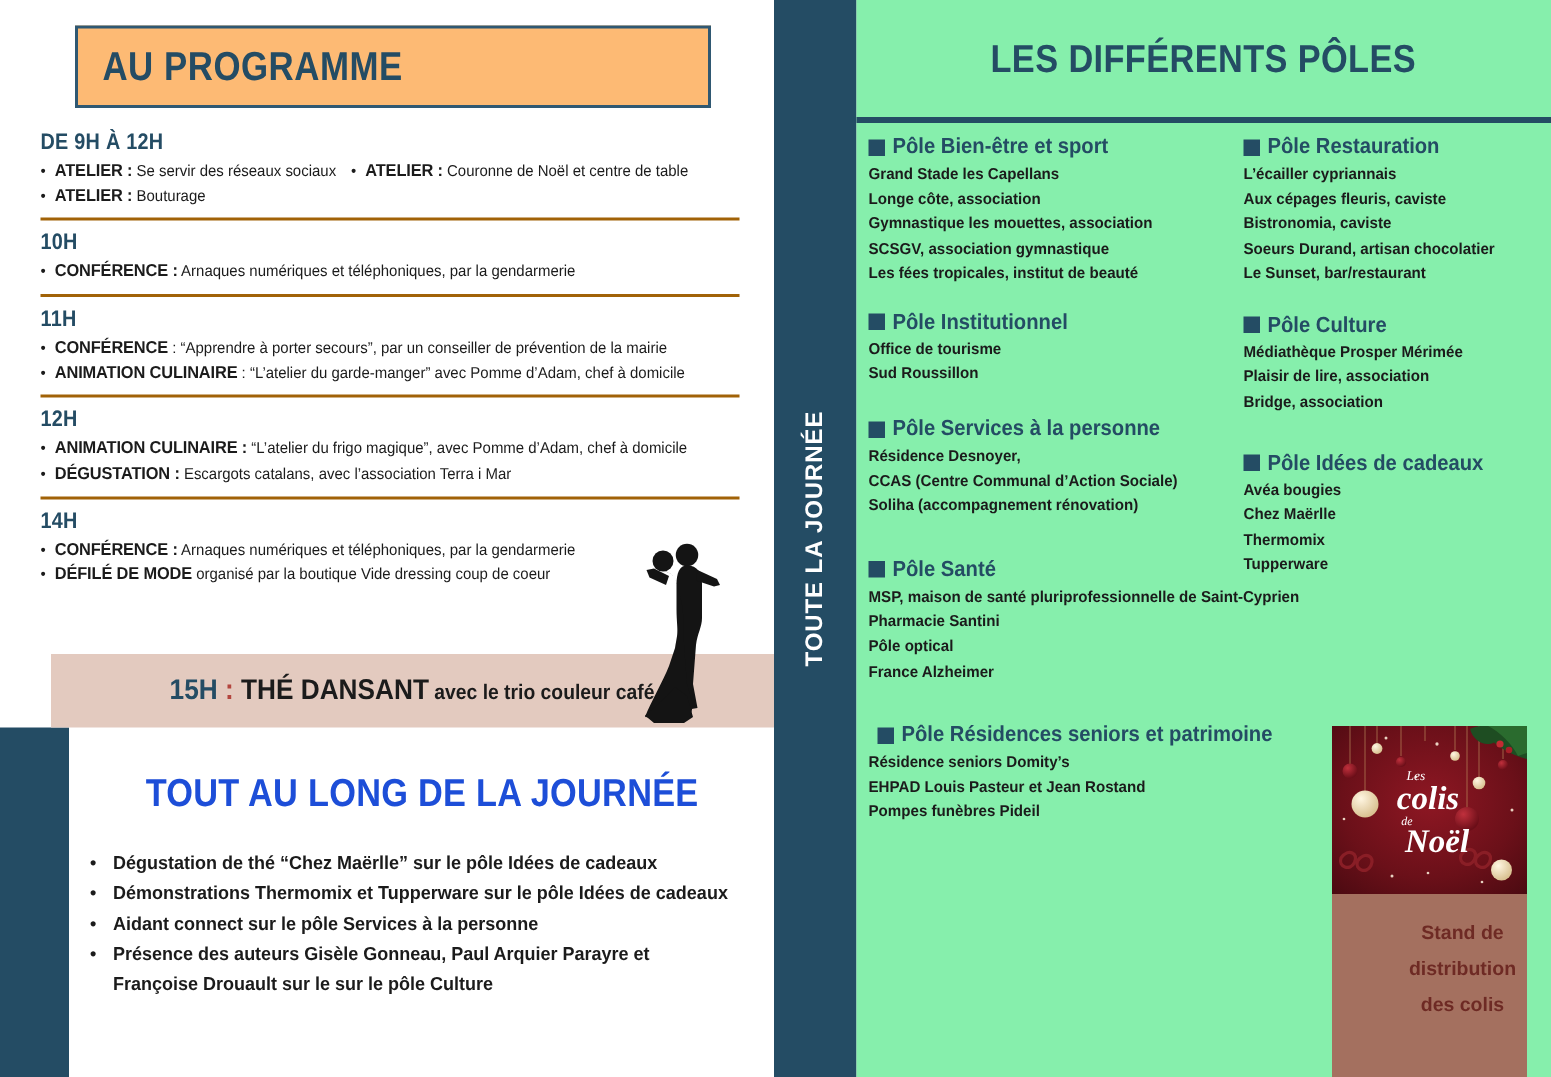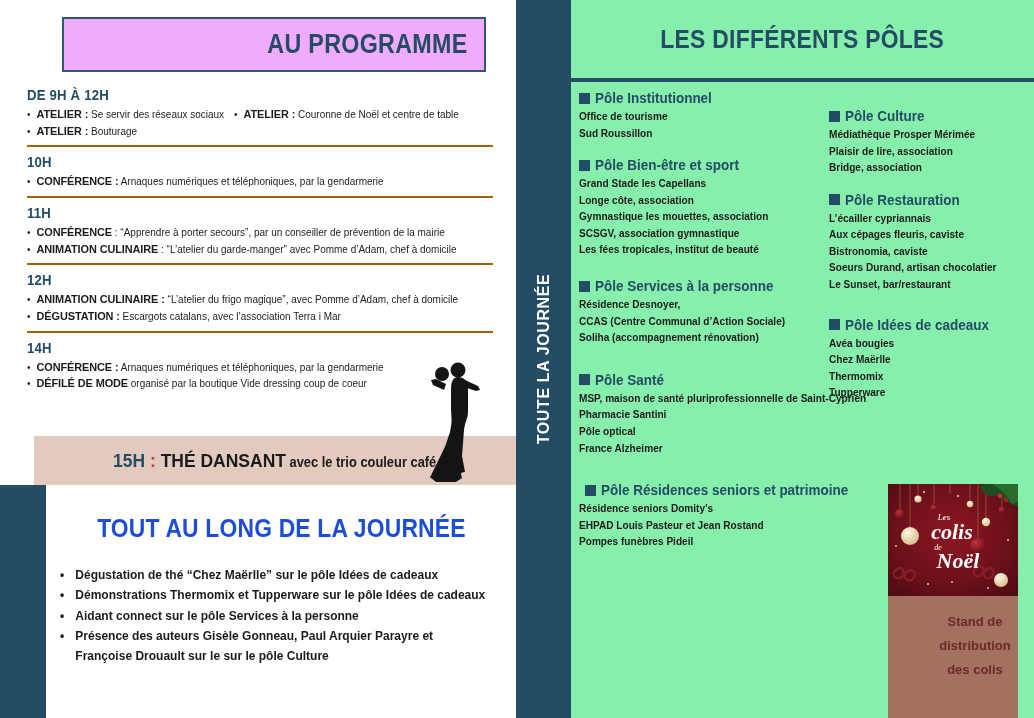--- a/index.html
+++ b/index.html
@@ -12,22 +12,22 @@
     position:relative;
   }
   .page{position:relative;width:1034px;height:718px;}
 
   
   .left-panel{position:absolute;left:0;top:0;width:516px;height:718px;background:#ffffff;}
   .left-blue-foot{position:absolute;left:0;top:485px;width:46px;height:233px;background:#244C64;}
 
   .prog-title-box{
     position:absolute;left:50px;top:17px;width:420px;height:51px;
-    border:2px solid #2F5872;background:#f0abfc;
-    display:flex;align-items:center;justify-content:flex-end;margin-left:12px;
+    border:2px solid #2F5872;background:#fdba74;
+    display:flex;align-items:center;justify-content:flex-start;
   }
   .prog-title-box .t{
     font-size:27px;font-weight:700;letter-spacing:.4px;color:#244C64;
     transform:scaleX(.86);transform-origin:center;white-space:nowrap;
   }
 
   .sched{position:absolute;left:27px;top:86px;width:466px;}
   .slot{padding:0 0 6px 0;}
   .slot + .slot{border-top:2px solid #a16207;padding-top:6px;}
   .slot-time{
@@ -214,42 +214,42 @@
       <div class="t">LES DIFFÉRENTS PÔLES</div>
     </div>
 
     <div class="poles-grid">
 
       <div class="col col-left">
 
         <div class="pole">
           <div class="pole-head">
             <span class="sq"></span>
-            <span class="pole-name">Pôle Institutionnel</span>
-          </div>
-          <ul class="pole-items">
-            <li>Office de tourisme</li>
-            <li>Sud Roussillon</li>
-          </ul>
-        </div>
-
-        <div class="pole">
-          <div class="pole-head">
-            <span class="sq"></span>
             <span class="pole-name">Pôle Bien-être et sport</span>
           </div>
           <ul class="pole-items">
             <li>Grand Stade les Capellans</li>
             <li>Longe côte, association</li>
             <li>Gymnastique les mouettes, association</li>
             <li>SCSGV, association gymnastique</li>
             <li>Les fées tropicales, institut de beauté</li>
           </ul>
         </div>
 
+        <div class="pole">
+          <div class="pole-head">
+            <span class="sq"></span>
+            <span class="pole-name">Pôle Institutionnel</span>
+          </div>
+          <ul class="pole-items">
+            <li>Office de tourisme</li>
+            <li>Sud Roussillon</li>
+          </ul>
+        </div>
+
         <div class="pole" style="margin-top:20px;">
           <div class="pole-head">
             <span class="sq"></span>
             <span class="pole-name">Pôle Services à la personne</span>
           </div>
           <ul class="pole-items">
             <li>Résidence Desnoyer,</li>
             <li>CCAS (Centre Communal d’Action Sociale)</li>
             <li>Soliha (accompagnement rénovation)</li>
           </ul>
@@ -276,44 +276,44 @@
           <ul class="pole-items">
             <li>Résidence seniors Domity’s</li>
             <li>EHPAD Louis Pasteur et Jean Rostand</li>
             <li>Pompes funèbres Pideil</li>
           </ul>
         </div>
 
       </div>
 
       <div class="col col-right">
-
-        <div class="pole" style="margin-top:18px;">
-          <div class="pole-head">
-            <span class="sq"></span>
-            <span class="pole-name">Pôle Culture</span>
-          </div>
-          <ul class="pole-items">
-            <li>Médiathèque Prosper Mérimée</li>
-            <li>Plaisir de lire, association</li>
-            <li>Bridge, association</li>
-          </ul>
-        </div>
 
         <div class="pole">
           <div class="pole-head">
             <span class="sq"></span>
             <span class="pole-name">Pôle Restauration</span>
           </div>
           <ul class="pole-items">
             <li>L’écailler cypriannais</li>
             <li>Aux cépages fleuris, caviste</li>
             <li>Bistronomia, caviste</li>
             <li>Soeurs Durand, artisan chocolatier</li>
             <li>Le Sunset, bar/restaurant</li>
+          </ul>
+        </div>
+
+        <div class="pole" style="margin-top:18px;">
+          <div class="pole-head">
+            <span class="sq"></span>
+            <span class="pole-name">Pôle Culture</span>
+          </div>
+          <ul class="pole-items">
+            <li>Médiathèque Prosper Mérimée</li>
+            <li>Plaisir de lire, association</li>
+            <li>Bridge, association</li>
           </ul>
         </div>
 
         <div class="pole" style="margin-top:24px;">
           <div class="pole-head">
             <span class="sq"></span>
             <span class="pole-name">Pôle Idées de cadeaux</span>
           </div>
           <ul class="pole-items">
             <li>Avéa bougies</li>

